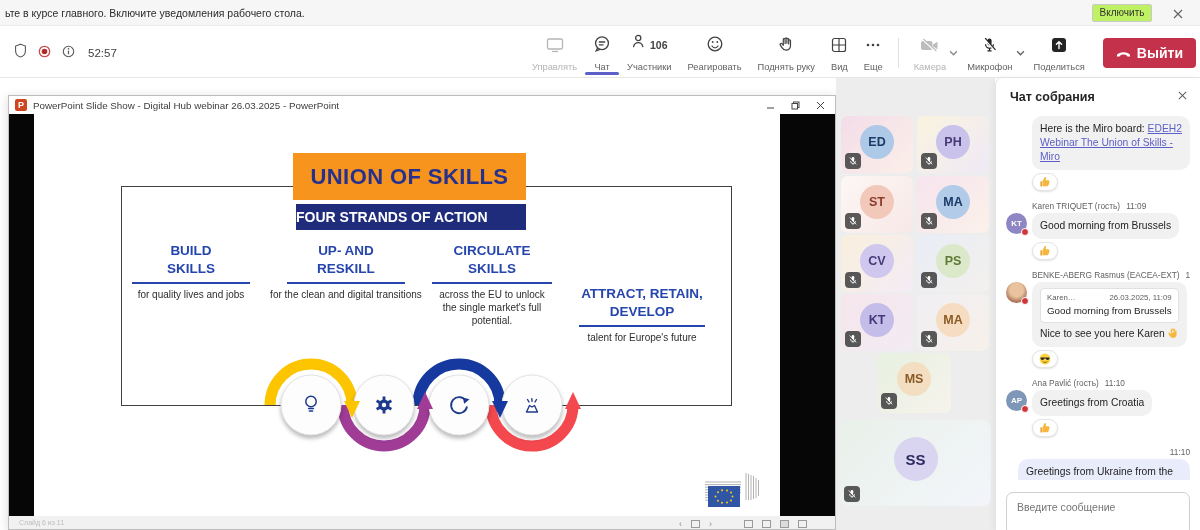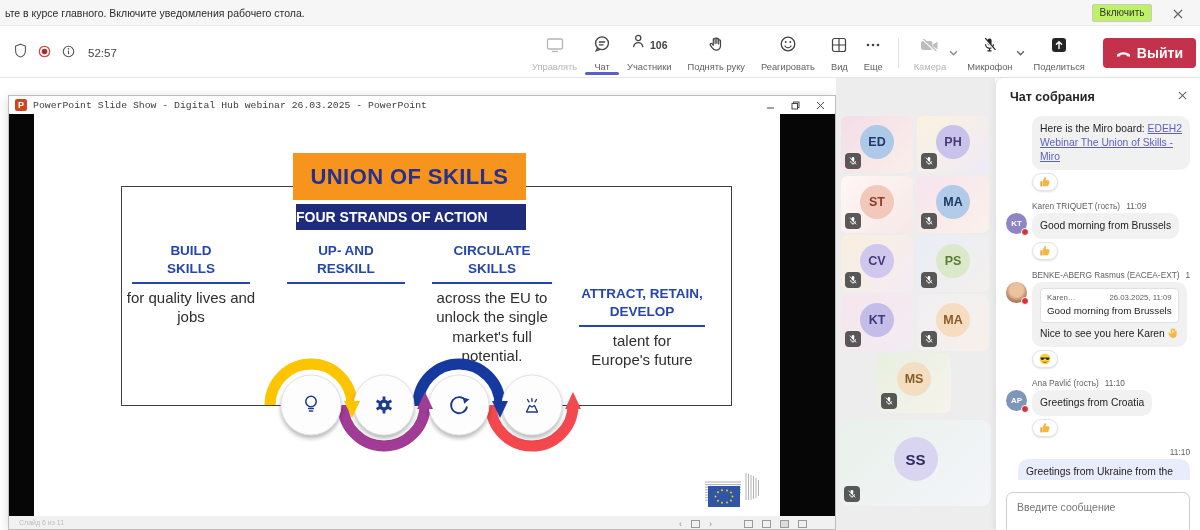--- a/index.html
+++ b/index.html
@@ -24,39 +24,39 @@
   .tb-item.active::after { content:""; position:absolute; bottom:-3px; left:50%; transform:translateX(-50%); width:34px; height:3px; border-radius:2px; background:var(--accent,#5b5fc7); }
   .pcount { font-size:10.5px; font-weight:bold; color:#424242; margin-bottom:2px; }
   .chev { display:flex; align-items:center; padding:0 1px; margin-left:-6px; cursor:pointer; height:38px; }
   .tb-divider { width:1px; height:30px; background:#e0e0e0; margin:0 7px; }
   .leave-btn { display:flex; align-items:center; gap:6px; background:var(--leave-red,#c4314b); color:#fff; font-size:14px; font-weight:bold; border-radius:4px; padding:7px 13px; margin-left:10px; cursor:pointer; }
 
   
   .ppt { position:absolute; left:8px; top:95px; width:828px; height:435px; background:#000; border:1px solid #bdbdbd; box-shadow:0 2px 10px rgba(0,0,0,.15); }
   .ppt-titlebar { position:absolute; left:0; top:0; right:0; height:18px; background:#fff; display:flex; align-items:center; padding:0 6px; }
   .ppt-appicon { width:12px; height:12px; background:#cf4520; border-radius:2px; color:#fff; font-size:9px; font-weight:bold; text-align:center; line-height:12px; margin-right:6px; }
-  .ppt-title { font-size:9.8px; color:#3c3c3c; white-space:nowrap;font-family:Liberation Mono, monospace; }
+  .ppt-title { font-size:9.8px; color:#3c3c3c; white-space:nowrap; }
   .ppt-controls { margin-left:auto; display:flex; gap:16px; align-items:center; padding-right:4px; }
   .ppt-controls span { cursor:pointer; display:flex; align-items:center; }
   .ppt-stage { position:absolute; left:0; top:18px; right:0; bottom:13px; background:#060606; overflow:hidden; }
   .slide { position:absolute; left:25px; top:0; width:746px; height:404px; background:#fff; }
   .ppt-status { position:absolute; left:0; bottom:0; right:0; height:13px; background:#f1f1f1; overflow:hidden; }
   .ppt-status-label { position:absolute; left:10px; top:3px; font-size:7px; color:#bdbdbd; }
   .ss-controls { position:absolute; right:28px; top:3px; display:flex; gap:9px; align-items:center; }
   .ss-controls .g { font-size:9px; color:#8a8a8a; line-height:10px; }
   .sq { width:9px; height:8px; border:1px solid #9a9a9a; display:inline-block; }
 
   
   .frame { position:absolute; left:87px; top:72px; width:611px; height:220px; border:1.5px solid #3f3f3f; }
   .s-title { position:absolute; left:259px; top:39px; width:233px; height:47px; background:var(--slide-orange,#f7941d); color:var(--slide-navy-text,#26318e); font-size:22px; font-weight:bold; text-align:center; line-height:47px; letter-spacing:.4px; }
   .s-banner { position:absolute; left:262px; top:90px; width:230px; height:26px; background:var(--slide-navy,#1f2c7c); color:#fff; font-size:14px; font-weight:bold; line-height:26px; }
   .strand { position:absolute; top:128px; width:152px; text-align:center; }
   .strand h3 { font-size:13.5px; font-weight:bold; color:var(--heading-blue,#2646ad); line-height:1.32; }
   .strand .rule { height:2px; background:var(--heading-blue,#2646ad); width:78%; margin:4px auto 4px; }
-  .strand p { font-size:15px; color:#2e2e2e; line-height:1.3; }
+  .strand p { font-size:10px; color:#2e2e2e; line-height:1.3; }
   .circles { position:absolute; left:210px; top:242px; }
   .eu-logo { position:absolute; left:668px; top:356px; }
 
   
   .pstrip { position:absolute; left:836px; top:78px; width:159px; height:452px; background:#ededed; }
   .tile { position:absolute; width:72px; height:57px; border-radius:7px; cursor:pointer; }
   .tile .av { position:absolute; left:50%; top:9px; transform:translateX(-50%); width:34px; height:34px; border-radius:50%; font-size:12.5px; font-weight:bold; display:flex; align-items:center; justify-content:center; }
   .micbadge { position:absolute; left:4px; bottom:4px; width:16px; height:16px; background:rgba(66,66,66,.88); border-radius:4px; display:flex; align-items:center; justify-content:center; }
   .g1{background:linear-gradient(135deg,#f3dde9,#fbefe8);} .g2{background:linear-gradient(135deg,#faf3df,#efe9f7);}
   .g3{background:linear-gradient(135deg,#fdf7f5,#f7e8e6);} .g4{background:linear-gradient(135deg,#f6e4ee,#fbf1ea);}
@@ -164,38 +164,38 @@
                   <circle cx="7.2" cy="5" r="2.6"></circle>
                   <path d="M2.6 13.6c.6-2.6 2.3-4 4.6-4s4 1.4 4.6 4" stroke-linecap="round"></path>
                 </g>
               </svg></span>
             <span class="pcount">106</span>
           </div>
         <div class="tb-label">Участники</div>
       </div>
       <div class="tb-item">
         <div class="ic">
-            <svg viewBox="0 0 16 17" width="16" height="17">
-              <path d="M5.3 9V3.4a.9.9 0 0 1 1.8 0v4.2m0-4.9a.9.9 0 0 1 1.8 0v4.6m0-4a.9.9 0 0 1 1.8 0v4.6m0-3.2a.9.9 0 0 1 1.8 0v4.8c0 2.7-1.8 4.7-4.4 4.7-2.2 0-3.2-1-4.5-3l-1.3-2c-.4-.6-.2-1.3.4-1.6.5-.3 1.1-.1 1.5.4l1.1 1.4" fill="none" stroke="#424242" stroke-width="1.2" stroke-linejoin="round" stroke-linecap="round"></path>
-            </svg>
-          </div>
-        <div class="tb-label">Поднять руку</div>
-      </div>
-      <div class="tb-item">
-        <div class="ic">
             <svg viewBox="0 0 18 18" width="18" height="18">
               <g fill="none" stroke="#424242" stroke-width="1.3">
                 <circle cx="9" cy="9" r="6.8"></circle>
                 <path d="M6 11c.8 1.2 2 1.8 3 1.8s2.2-.6 3-1.8" stroke-linecap="round"></path>
               </g>
               <circle cx="6.7" cy="7" r=".9" fill="#424242"></circle>
               <circle cx="11.3" cy="7" r=".9" fill="#424242"></circle>
             </svg>
           </div>
         <div class="tb-label">Реагировать</div>
+      </div>
+      <div class="tb-item">
+        <div class="ic">
+            <svg viewBox="0 0 16 17" width="16" height="17">
+              <path d="M5.3 9V3.4a.9.9 0 0 1 1.8 0v4.2m0-4.9a.9.9 0 0 1 1.8 0v4.6m0-4a.9.9 0 0 1 1.8 0v4.6m0-3.2a.9.9 0 0 1 1.8 0v4.8c0 2.7-1.8 4.7-4.4 4.7-2.2 0-3.2-1-4.5-3l-1.3-2c-.4-.6-.2-1.3.4-1.6.5-.3 1.1-.1 1.5.4l1.1 1.4" fill="none" stroke="#424242" stroke-width="1.2" stroke-linejoin="round" stroke-linecap="round"></path>
+            </svg>
+          </div>
+        <div class="tb-label">Поднять руку</div>
       </div>
       <div class="tb-item">
         <div class="ic">
             <svg viewBox="0 0 16 16" width="16" height="16">
               <g fill="none" stroke="#424242" stroke-width="1.2">
                 <rect x="1.5" y="1.5" width="13" height="13" rx="2"></rect>
                 <path d="M8 1.5v13M1.5 8h13"></path>
               </g>
             </svg>
           </div>
@@ -294,20 +294,21 @@
         <div class="s-banner">FOUR STRANDS OF ACTION</div>
 
         <div class="strand" style="left:81px;">
           <h3><span>BUILD</span><br><span>SKILLS</span></h3>
           <div class="rule"></div>
           <p>for quality lives and jobs</p>
         </div>
         <div class="strand" style="left:236px;">
           <h3><span>UP- AND</span><br><span>RESKILL</span></h3>
           <div class="rule"></div>
+          <p>for the clean and digital transitions</p>
         </div>
         <div class="strand" style="left:381px; width:154px;">
           <h3><span>CIRCULATE</span><br><span>SKILLS</span></h3>
           <div class="rule"></div>
           <p style="width:122px;margin:0 auto;">across the EU to unlock the single market's full potential.</p>
         </div>
         <div class="strand" style="left:527px; width:162px;margin-top:43px;">
           <h3><span>ATTRACT, RETAIN,</span><br><span>DEVELOP</span></h3>
           <div class="rule"></div>
           <p style="width:120px;margin:0 auto;">talent for Europe's future</p>

